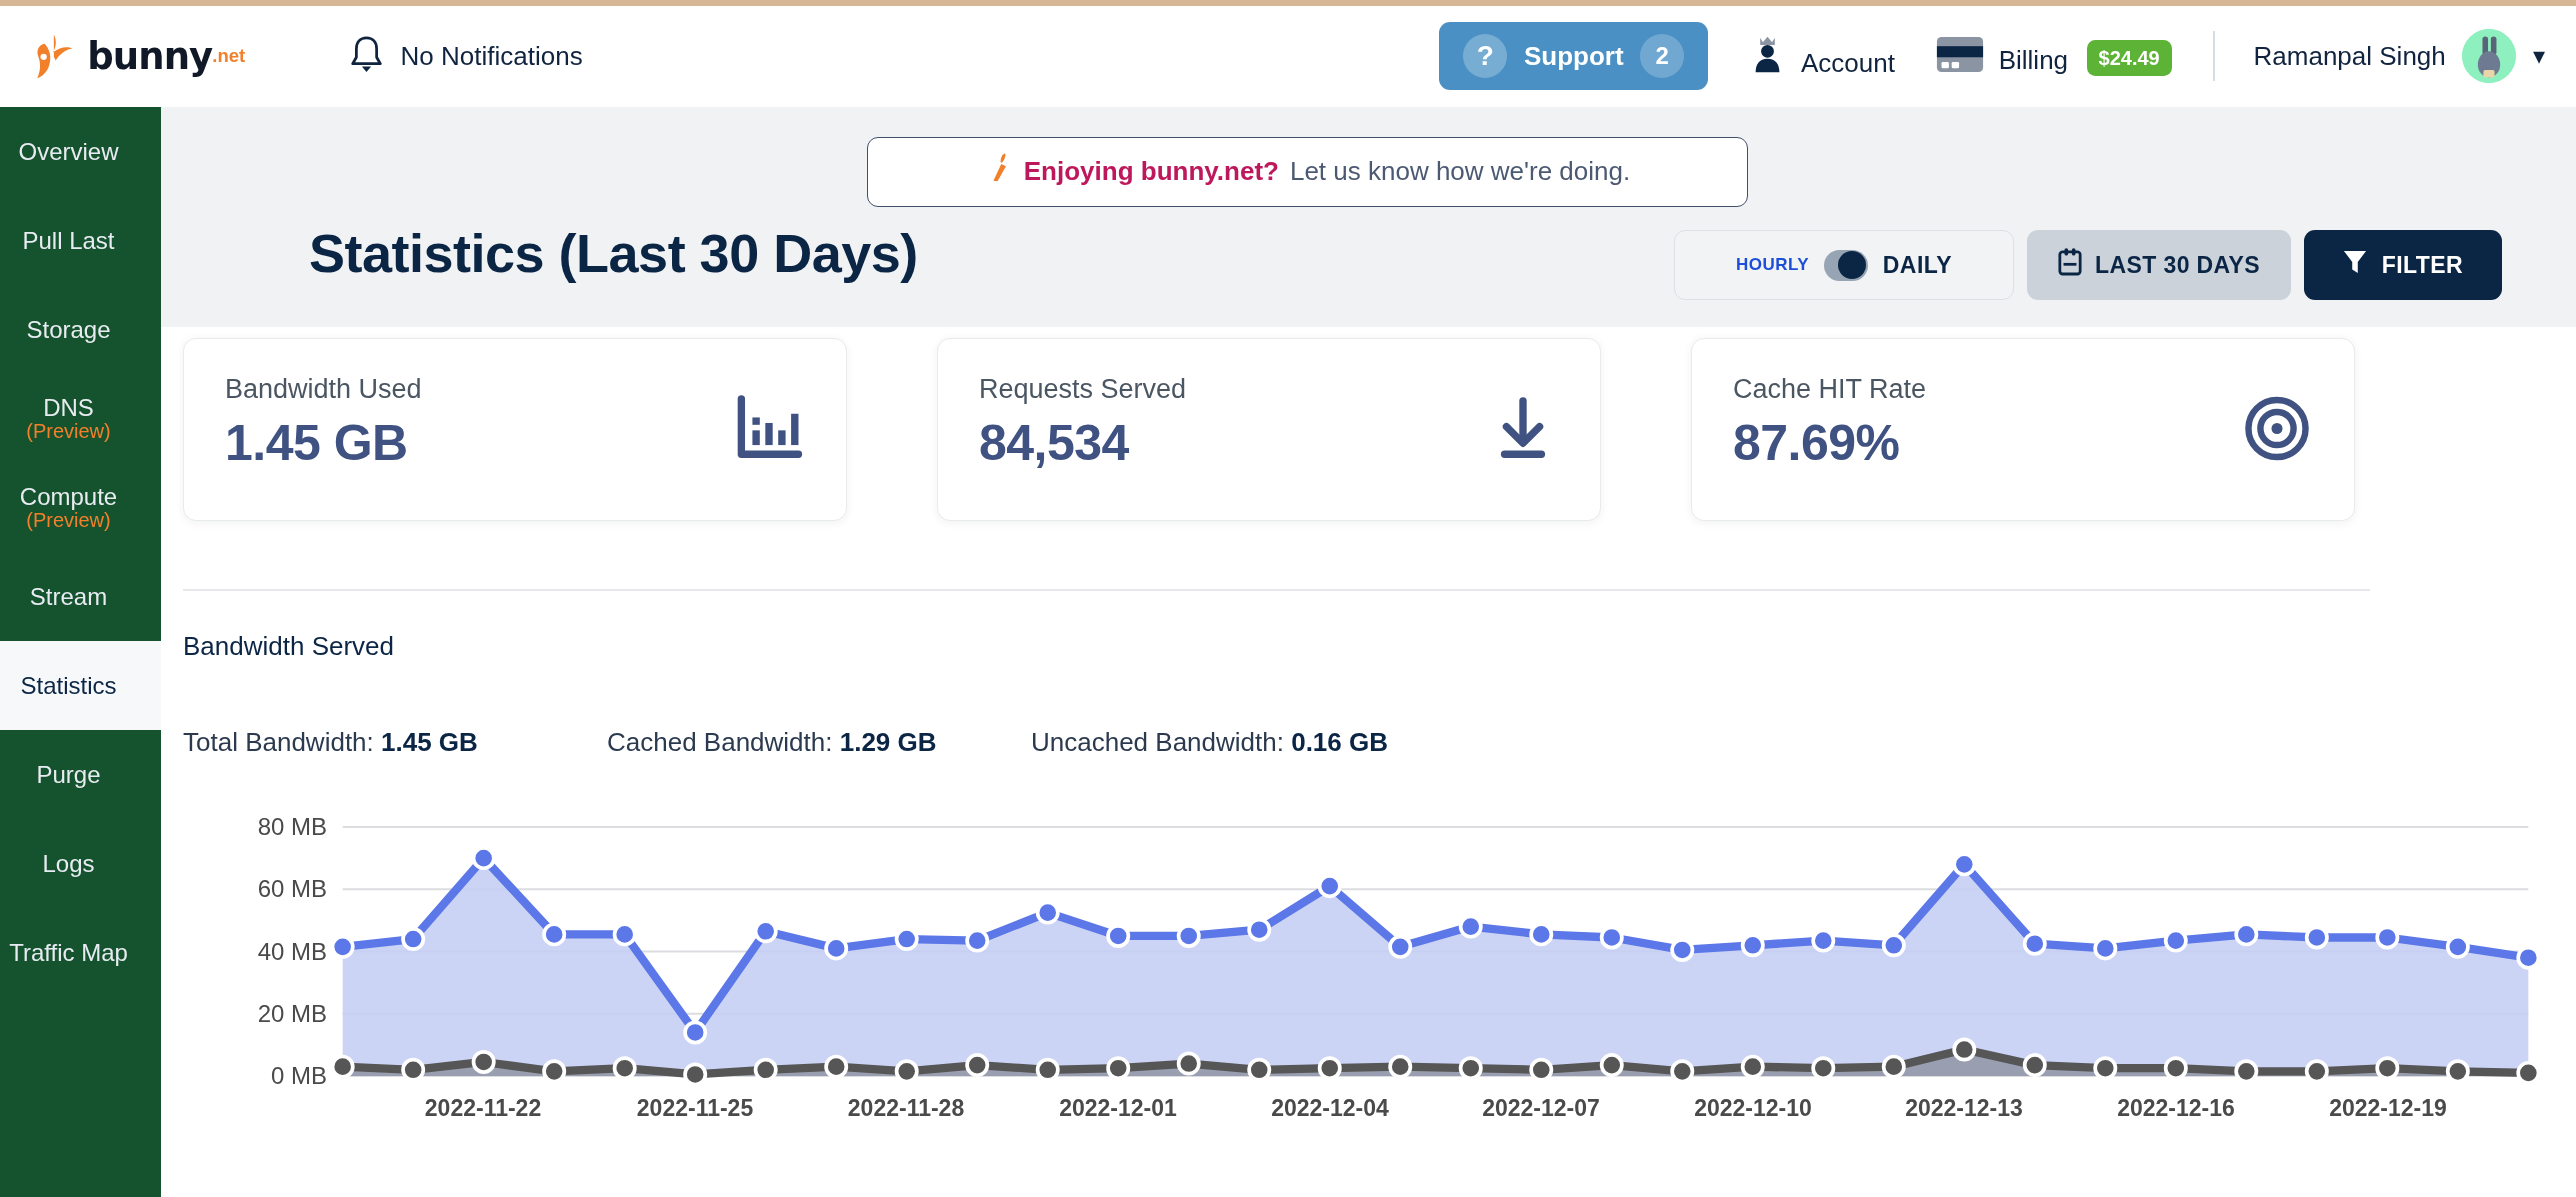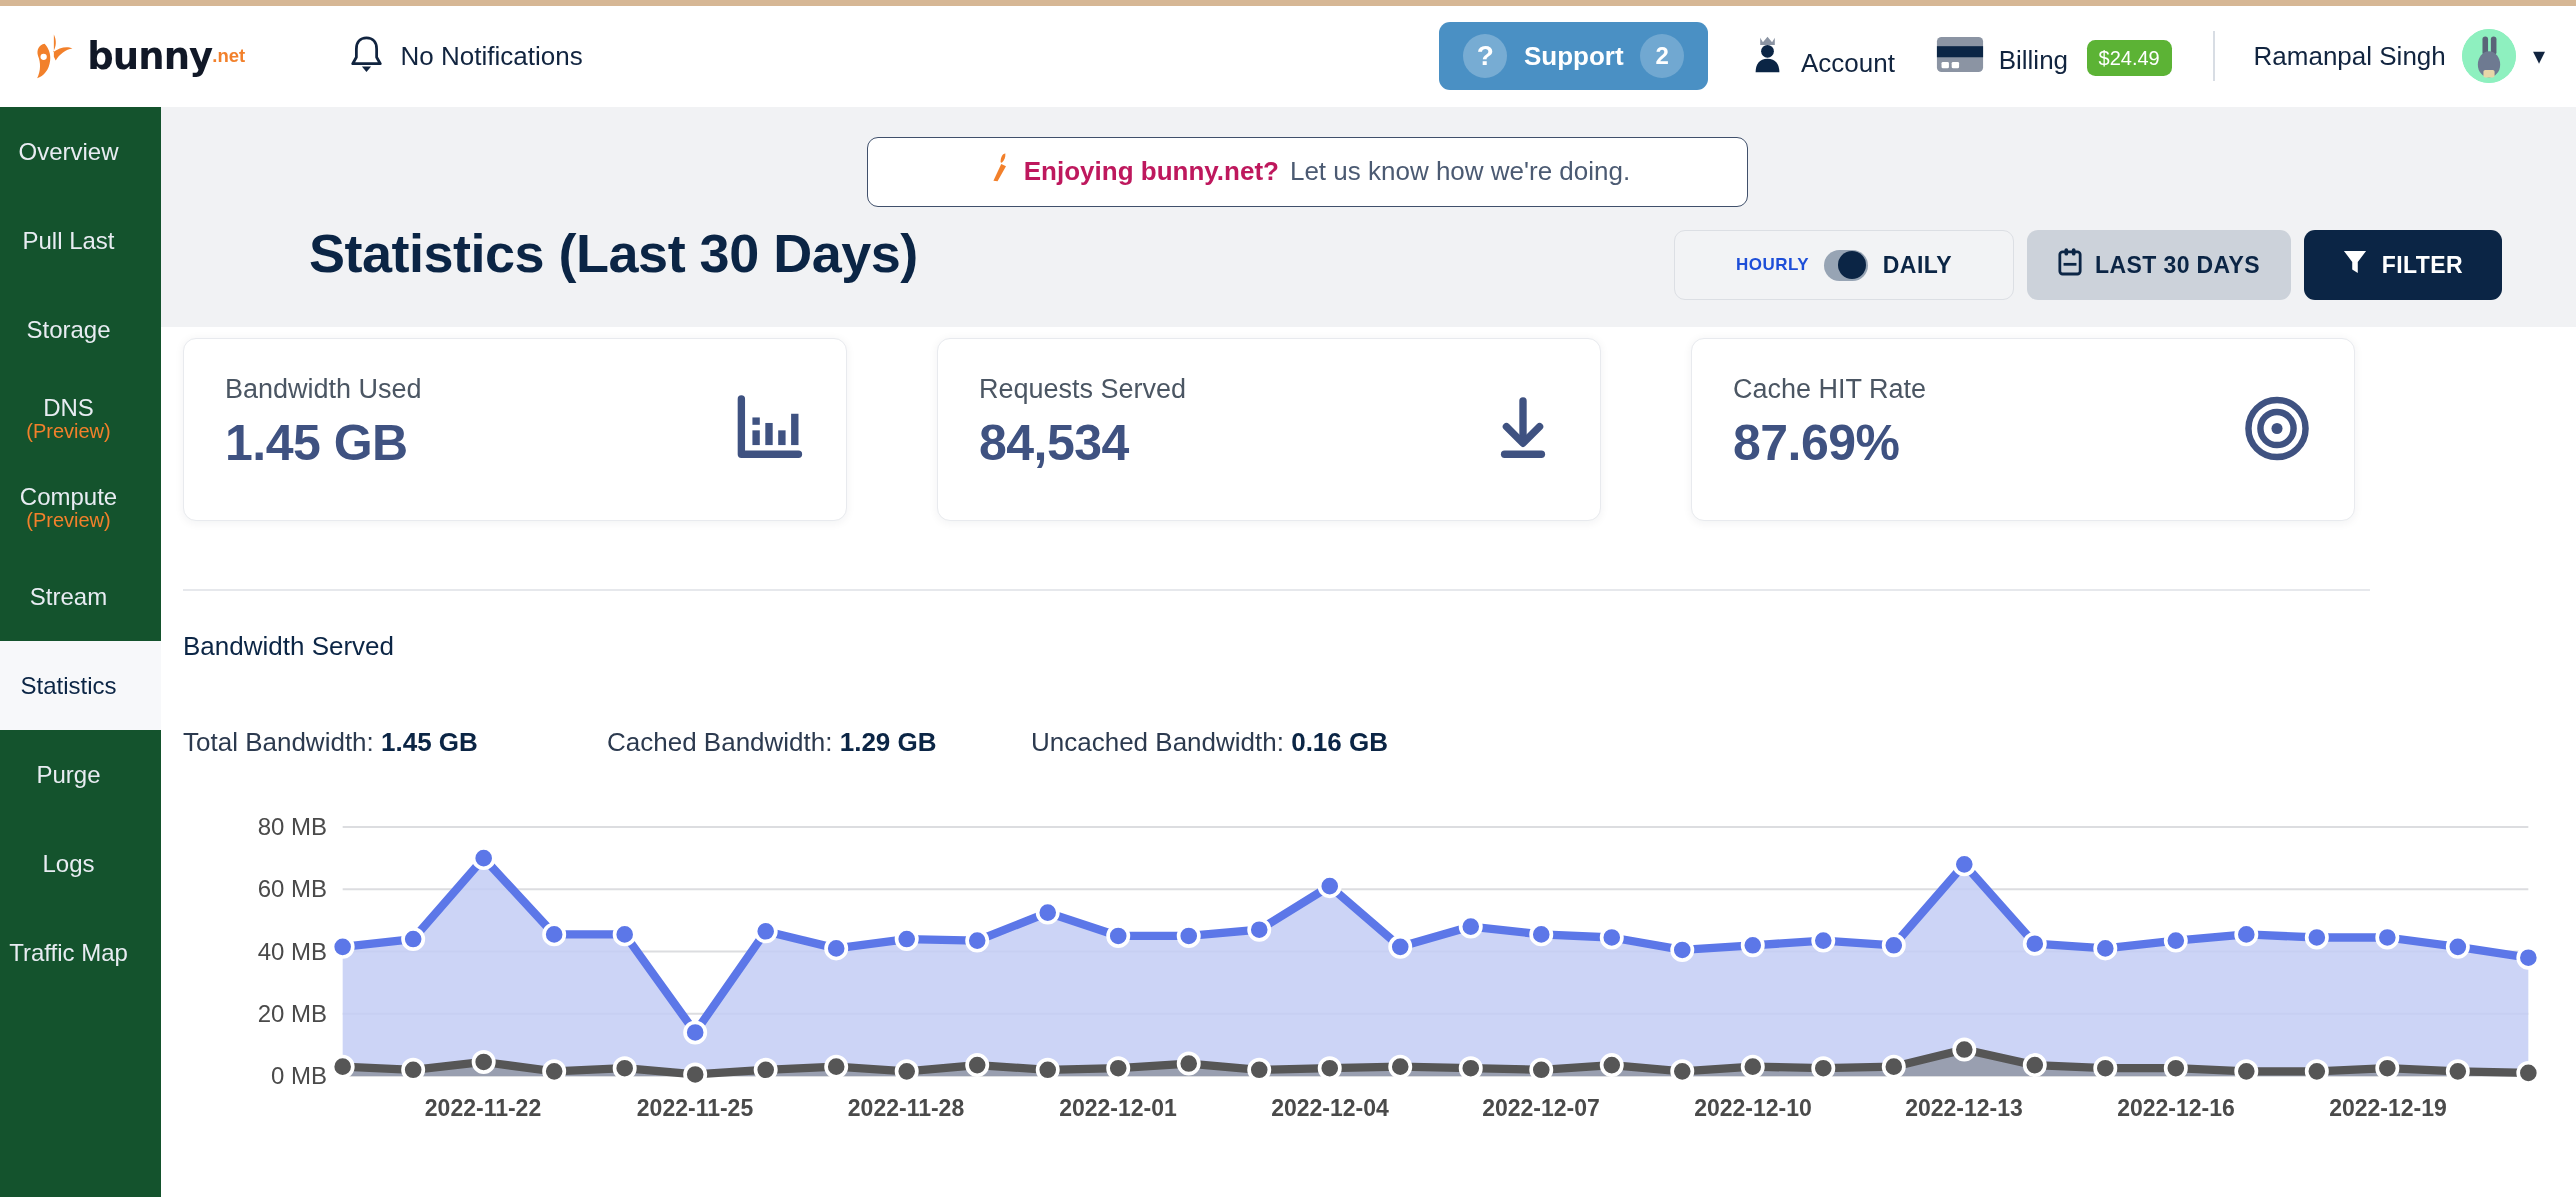--- a/index.html
+++ b/index.html
@@ -33,21 +33,21 @@
     display:flex;align-items:center;justify-content:center;font-size:28px;font-weight:bold;color:#fff;
   }
   .support-label { font-size:26px; font-weight:600; color:#fff; }
   .support-count {
     width:44px;height:44px;border-radius:50%;background:rgba(255,255,255,0.22);
     display:flex;align-items:center;justify-content:center;font-size:24px;font-weight:600;color:#fff;
   }
   .tr-item { display:flex; align-items:flex-end; gap:14.8px; margin-left:41px; }
   .tr-label { font-size:26px; color:#11243f; font-weight:400; }
   .billing-amt {
-    background:#5cb335; color:#fff; font-size:20px; font-weight:normal;
+    background:#5cb335; color:#fff; font-size:20px; font-weight:bold;
     padding:6.5px 12px; border-radius:8.3px; margin-left:3.7px;
   }
   .tr-divider { width:1.8px; height:50px; background:#d8dde4; margin-left:41px; }
   .user-wrap { display:flex; align-items:center; gap:16.6px; margin-left:39px; margin-right:31px; }
   .user-name { font-size:26px; color:#11243f; }
   .avatar {
     width:54px;height:54px;border-radius:50%;background:#8ef0bf;
     display:flex;align-items:center;justify-content:center;overflow:hidden;
   }
   .chev { font-size:24px; color:#11243f; }

